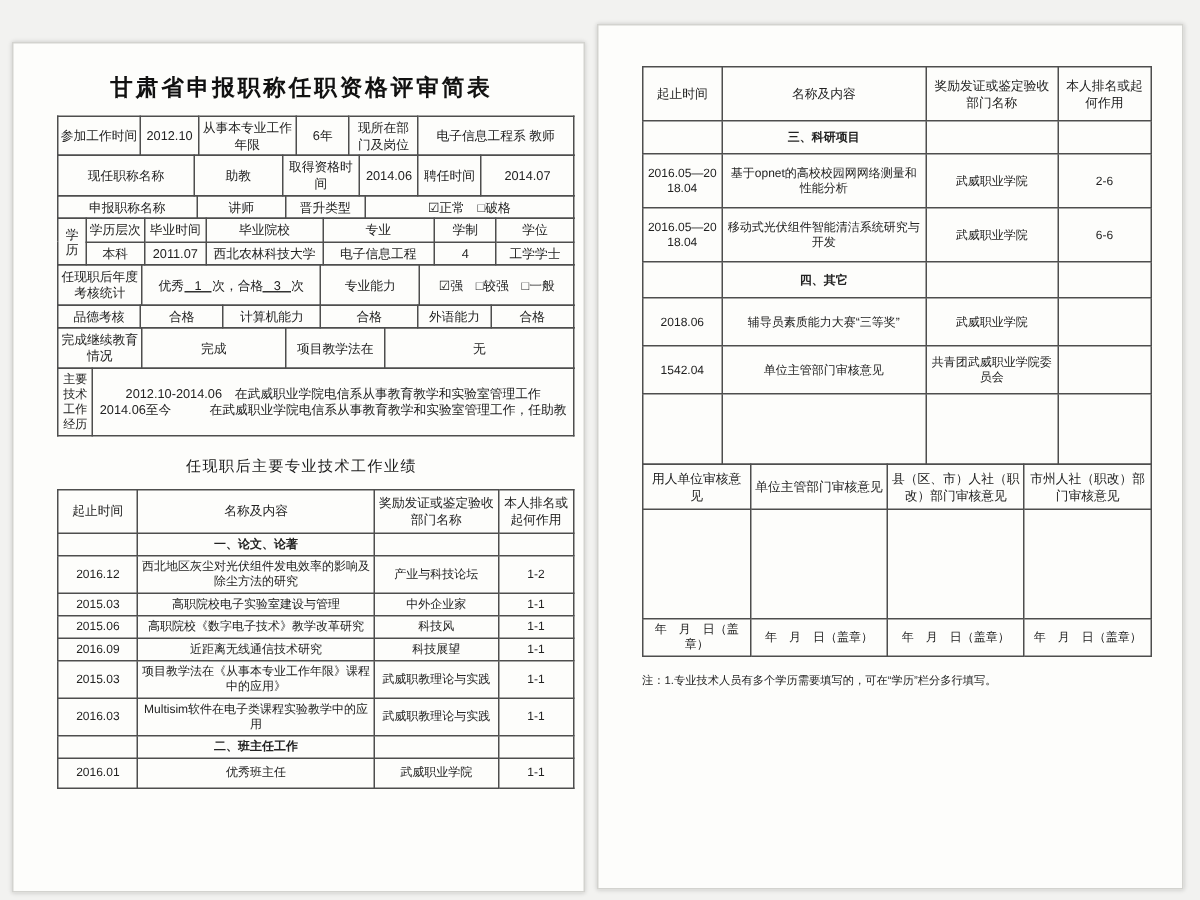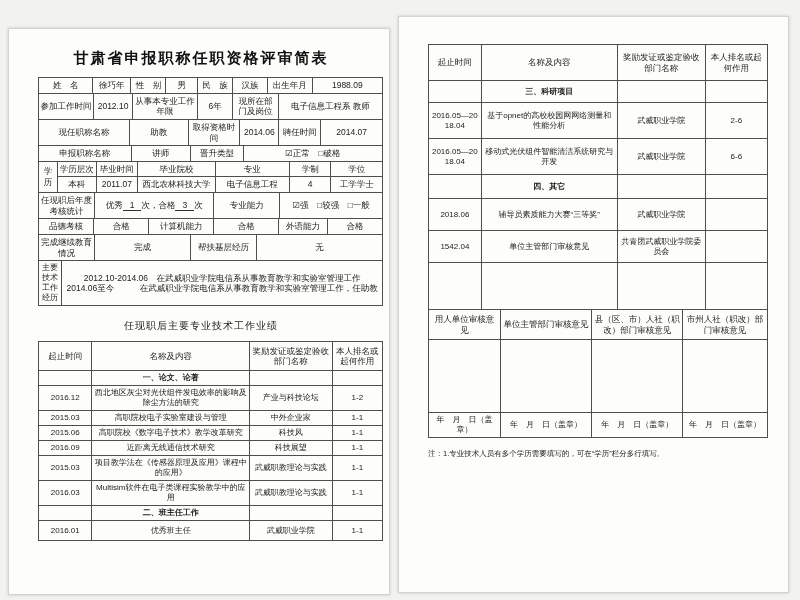--- a/index.html
+++ b/index.html
@@ -52,34 +52,20 @@
   .wt-hdr{height:26px;}
 </style>
 </head>
 <body>
 
 <div class="canvas">
 
   <div class="page page1">
     <div class="title">甘肃省申报职称任职资格评审简表</div>
 
-    <table class="tbl">
-      <tbody>
-          <tr>
-        <td style="width:16%">姓　名</td>
-        <td style="width:11%">徐巧年</td>
-        <td style="width:10%">性　别</td>
-        <td style="width:9%">男</td>
-        <td style="width:10%">民　族</td>
-        <td style="width:10%">汉族</td>
-        <td style="width:13%">出生年月</td>
-        <td style="width:21%">1988.09</td>
-      </tr>
-    </tbody>
-      </table>
 
     <table class="tbl">
       <tbody>
           <tr style="height:26px">
         <td style="width:16%">参加工作时间</td>
         <td style="width:11%">2012.10</td>
         <td style="width:19%">从事本专业工作年限</td>
         <td style="width:10%">6年</td>
         <td style="width:13%">现所在部门及岗位</td>
         <td style="width:31%">电子信息工程系 教师</td>
@@ -155,21 +141,21 @@
         <td style="width:16%">合格</td>
       </tr>
     </tbody>
       </table>
 
     <table class="tbl">
       <tbody>
           <tr style="height:26px">
         <td style="width:16%">完成继续教育情况</td>
         <td style="width:28%">完成</td>
-        <td style="width:19%">帮扶基层经历</td>
+        <td style="width:19%">项目教学法在</td>
         <td style="width:37%">无</td>
       </tr>
     </tbody>
       </table>
 
     <table class="tbl">
       <tbody>
           <tr style="height:40px">
         <td class="vlab" style="width:6%;font-size:8px">主要技术工作经历</td>
         <td class="left" style="width:94%">
@@ -215,21 +201,21 @@
         <td>1-1</td>
       </tr>
       <tr>
         <td>2016.09</td>
         <td class="left">近距离无线通信技术研究</td>
         <td>科技展望</td>
         <td>1-1</td>
       </tr>
       <tr>
         <td>2015.03</td>
-        <td class="left">项目教学法在《传感器原理及应用》课程中的应用》</td>
+        <td class="left">项目教学法在《从事本专业工作年限》课程中的应用》</td>
         <td>武威职教理论与实践</td>
         <td>1-1</td>
       </tr>
       <tr>
         <td>2016.03</td>
         <td class="left">Multisim软件在电子类课程实验教学中的应用</td>
         <td>武威职教理论与实践</td>
         <td>1-1</td>
       </tr>
       <tr>

